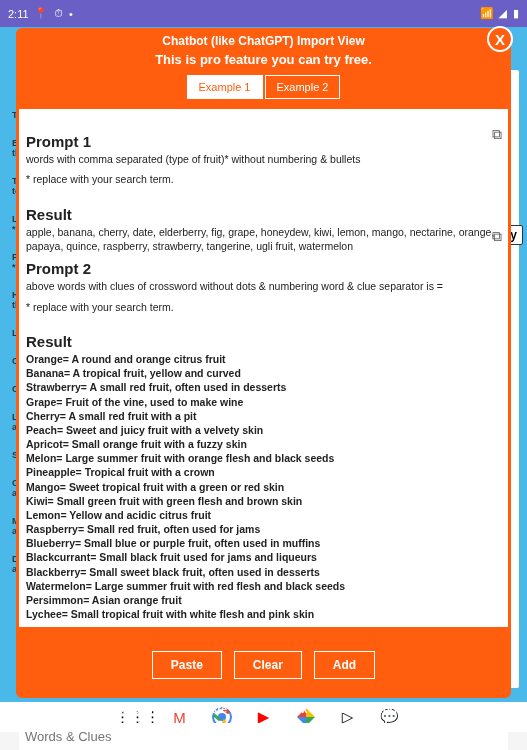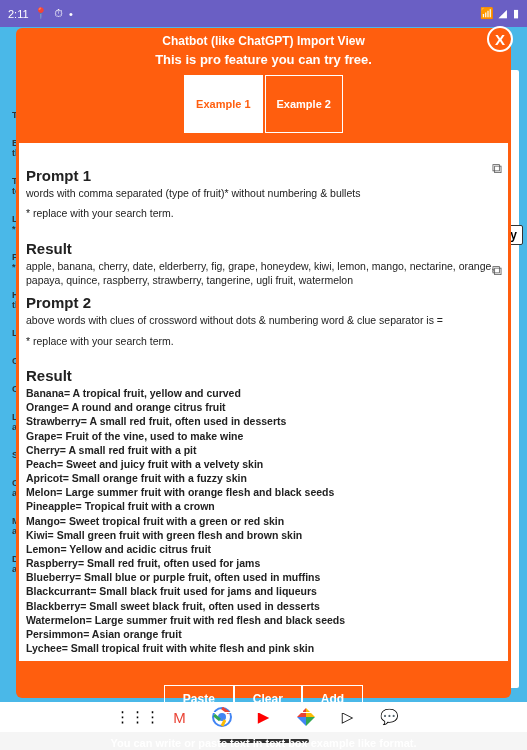--- a/index.html
+++ b/index.html
@@ -103,24 +103,24 @@
   .modal-sub { font-size: 13px; font-weight: bold; margin-top: 4px; }
   .example-tabs {
     display: flex;
     justify-content: center;
     gap: 2px;
     margin-top: 8px;
     margin-bottom: 6px;
   }
   .ex-tab {
     font-size: 11px;
-    padding: 22px 11px;
+    padding: 5px 11px;
     border: 1px solid white;
     color: white;
-    font-weight: bold;
+    font-weight: normal;
   }
   .ex-tab.active {
     background: white;
     color: #FF5E0E;
   }
   .content-pane {
     background: white;
     margin: 0 3px;
     padding: 5px 7px 6px 7px;
     font-size: 10.5px;
@@ -139,21 +139,21 @@
     right: 6px;
     font-size: 14px;
     color: #555;
   }
   .copy1 { top: 16px; }
   .copy2 { top: 118px; }
   .results-list strong { font-weight: bold; }
   .action-row {
     display: flex;
     justify-content: center;
-    gap: 0;
+    gap: 12px;
     padding: 24px 0;
   }
   .action-btn {
     border: 1px solid white;
     color: white;
     font-size: 12px;
     font-weight: bold;
     padding: 6px 18px;
     background: transparent;
   }
@@ -285,22 +285,22 @@
 
     <h3>Result</h3>
     <div>apple, banana, cherry, date, elderberry, fig, grape, honeydew, kiwi, lemon, mango, nectarine, orange, papaya, quince, raspberry, strawberry, tangerine, ugli fruit, watermelon</div>
 
     <h3 style="margin-top:6px">Prompt 2</h3>
     <div>above words with clues of crossword without dots &amp; numbering word &amp; clue separator is =</div>
     <div style="margin-top:6px">* replace with your search term.</div>
 
     <h3>Result</h3>
     <div class="results-list" id="results-list">
+        <div><strong>Orange= A round and orange citrus fruit</strong></div>
         <div><strong>Banana= A tropical fruit, yellow and curved</strong></div>
-        <div><strong>Orange= A round and orange citrus fruit</strong></div>
         <div><strong>Strawberry= A small red fruit, often used in desserts</strong></div>
         <div><strong>Grape= Fruit of the vine, used to make wine</strong></div>
         <div><strong>Cherry= A small red fruit with a pit</strong></div>
         <div><strong>Peach= Sweet and juicy fruit with a velvety skin</strong></div>
         <div><strong>Apricot= Small orange fruit with a fuzzy skin</strong></div>
         <div><strong>Melon= Large summer fruit with orange flesh and black seeds</strong></div>
         <div><strong>Pineapple= Tropical fruit with a crown</strong></div>
         <div><strong>Mango= Sweet tropical fruit with a green or red skin</strong></div>
         <div><strong>Kiwi= Small green fruit with green flesh and brown skin</strong></div>
         <div><strong>Lemon= Yellow and acidic citrus fruit</strong></div>

